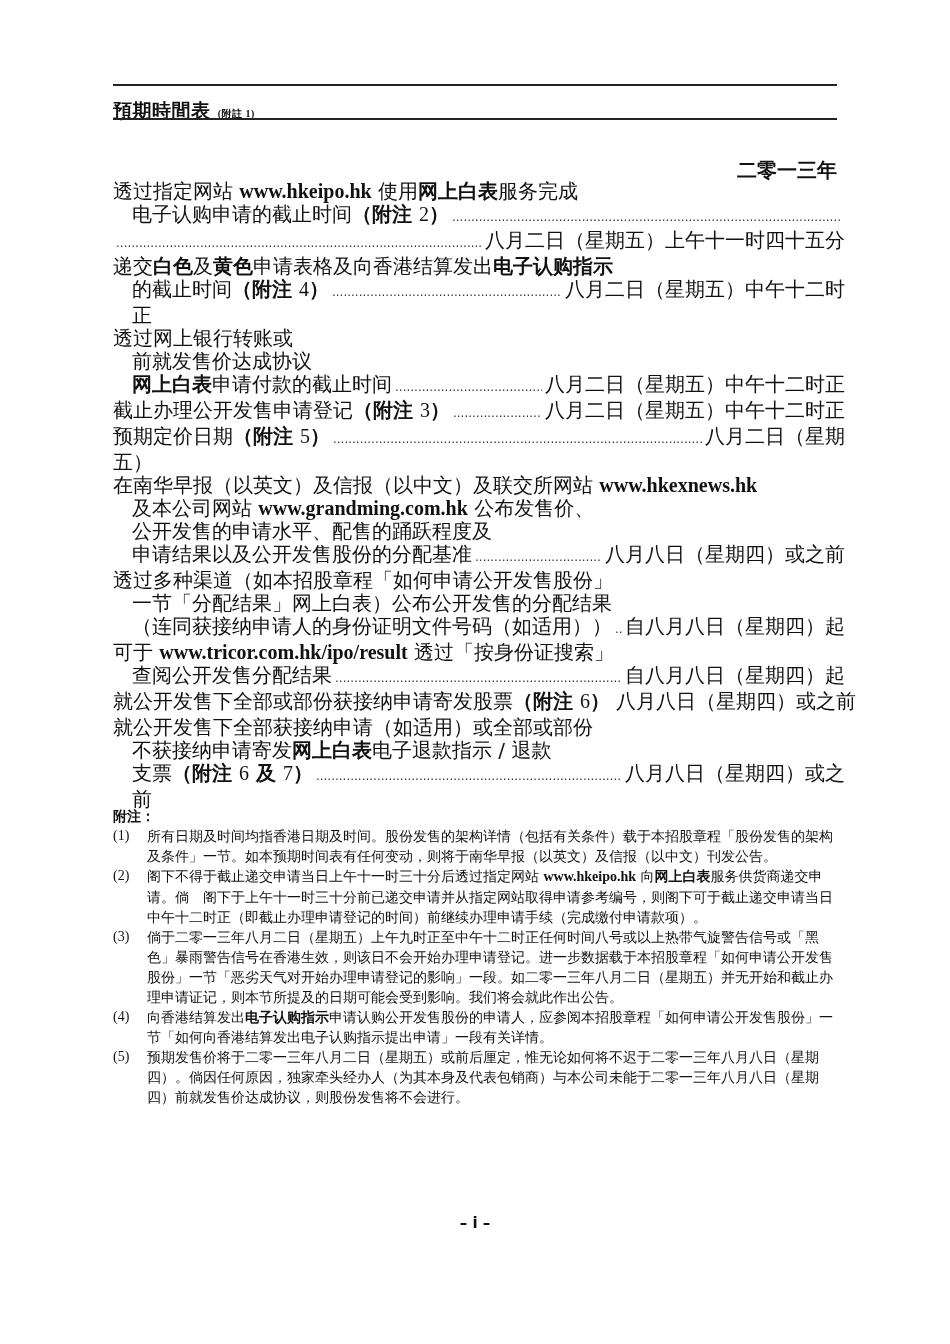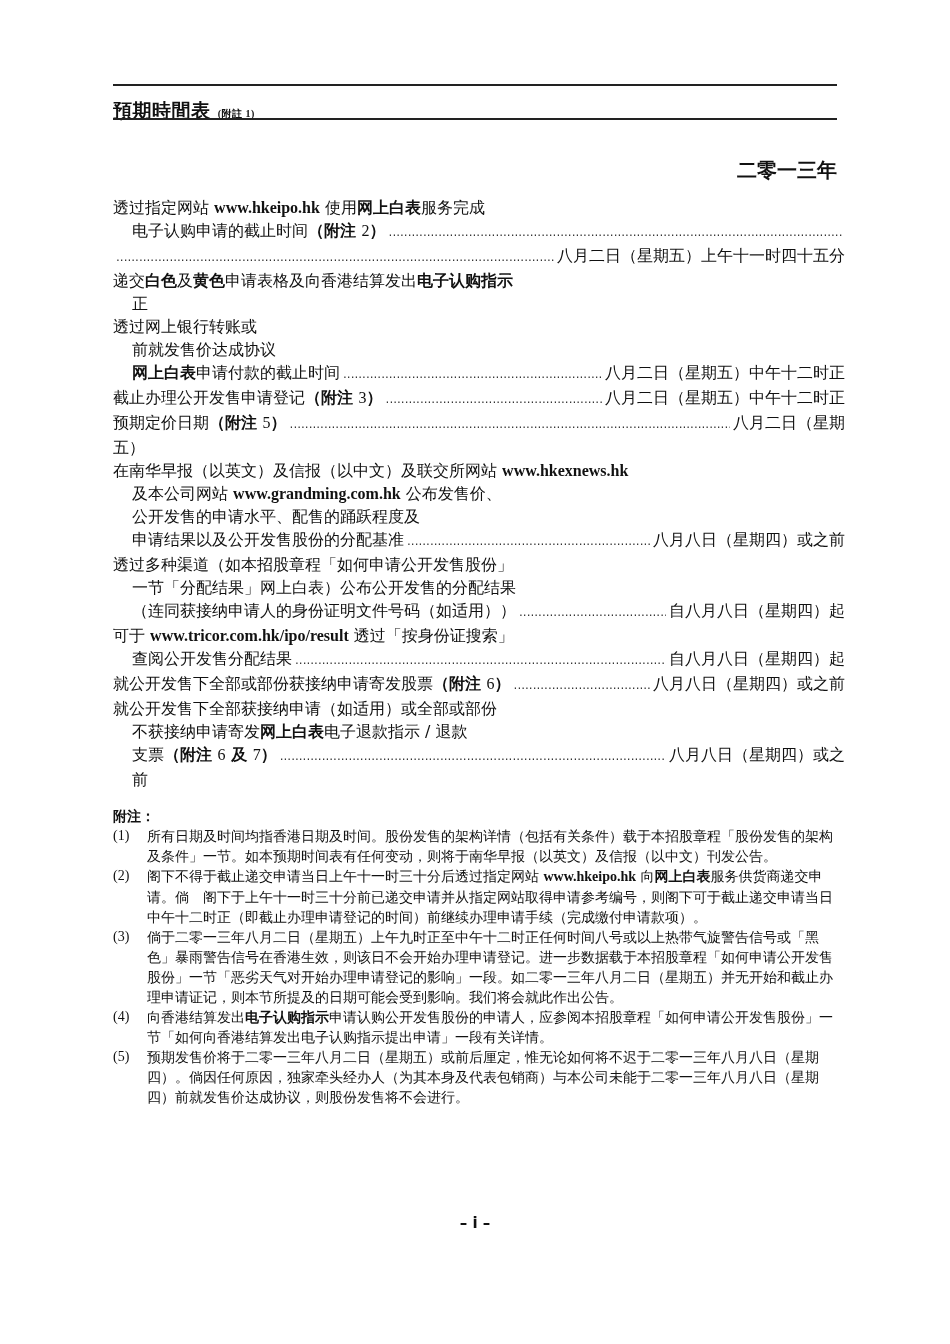--- a/index.html
+++ b/index.html
@@ -1,21 +1,21 @@
 <!DOCTYPE html>
 <html><head>
 <meta charset="utf-8">
 <style>
   html, body { margin:0; padding:0; background:#ffffff; }
   body { width:950px; height:1344px; position:relative; color:#111; font-family:"DejaVu Sans", "Liberation Sans", sans-serif; }
   .rule { position:absolute; left:113px; width:724px; height:2px; background:#222; }
   .title { position:absolute; left:113px; width:724px; top:90px; text-align:left; font-size:19px; font-weight:bold; letter-spacing:0.5px;margin-top:8px; }
   .title .sub { font-size:10px; font-weight:bold; font-family:"Liberation Serif", serif; }
   .year { position:absolute; right:113px; top:157px; font-size:20px; font-weight:bold; }
-  .sched { position:absolute; left:113px; top:196px; width:732px; font-size:16px; line-height:23px; }
+  .sched { position:absolute; left:113px; top:180px; width:732px; font-size:20px; line-height:23px; }
   .ln { display:flex; white-space:nowrap; }
   .ln.ind { padding-left:19px; }
   .ln .lab { flex:0 0 auto; }
   .ln .dots { flex:1 1 auto; overflow:hidden; margin:0 3px; color:#333; }
   .ln .dots::before { content:"................................................................................................................................................................................................................................"; letter-spacing:0px; font-size:12px; }
   .ln .val { flex:0 0 auto; }
   .ser { font-family:"Liberation Serif", serif; }
   .notes-h { font-weight:bold; font-size:14px; }
   .notes { position:absolute; left:113px; top:806px; width:726px; font-size:14px; line-height:20px; }
   .note { display:flex; margin-bottom:0; }
@@ -47,20 +47,25 @@
     </div>
     <div>
       <div class="ln">
         <span class="dots"></span>
         <span class="val">八月二日（星期五）上午十一时四十五分</span>
       </div>
     </div>
     <div>
       <div class="ln">
         <span class="lab"><span>递交</span><span style="font-weight: bold;">白色</span><span>及</span><span style="font-weight: bold;">黄色</span><span>申请表格及向香港结算发出</span><span style="font-weight: bold;">电子认购指示</span></span>
+      </div>
+      <div class="ln ind">
+        <span class="lab"><span>的截止时间</span><span style="font-weight: bold;">（附注 </span><span class="ser">4</span><span style="font-weight: bold;">）</span></span>
+        <span class="dots"></span>
+        <span class="val">八月二日（星期五）中午十二时</span>
       </div>
       <div class="ln ind">
         <span class="lab"><span>正</span></span>
       </div>
     </div>
     <div>
       <div class="ln">
         <span class="lab"><span>透过网上银行转账或</span></span>
       </div>
       <div class="ln ind">

